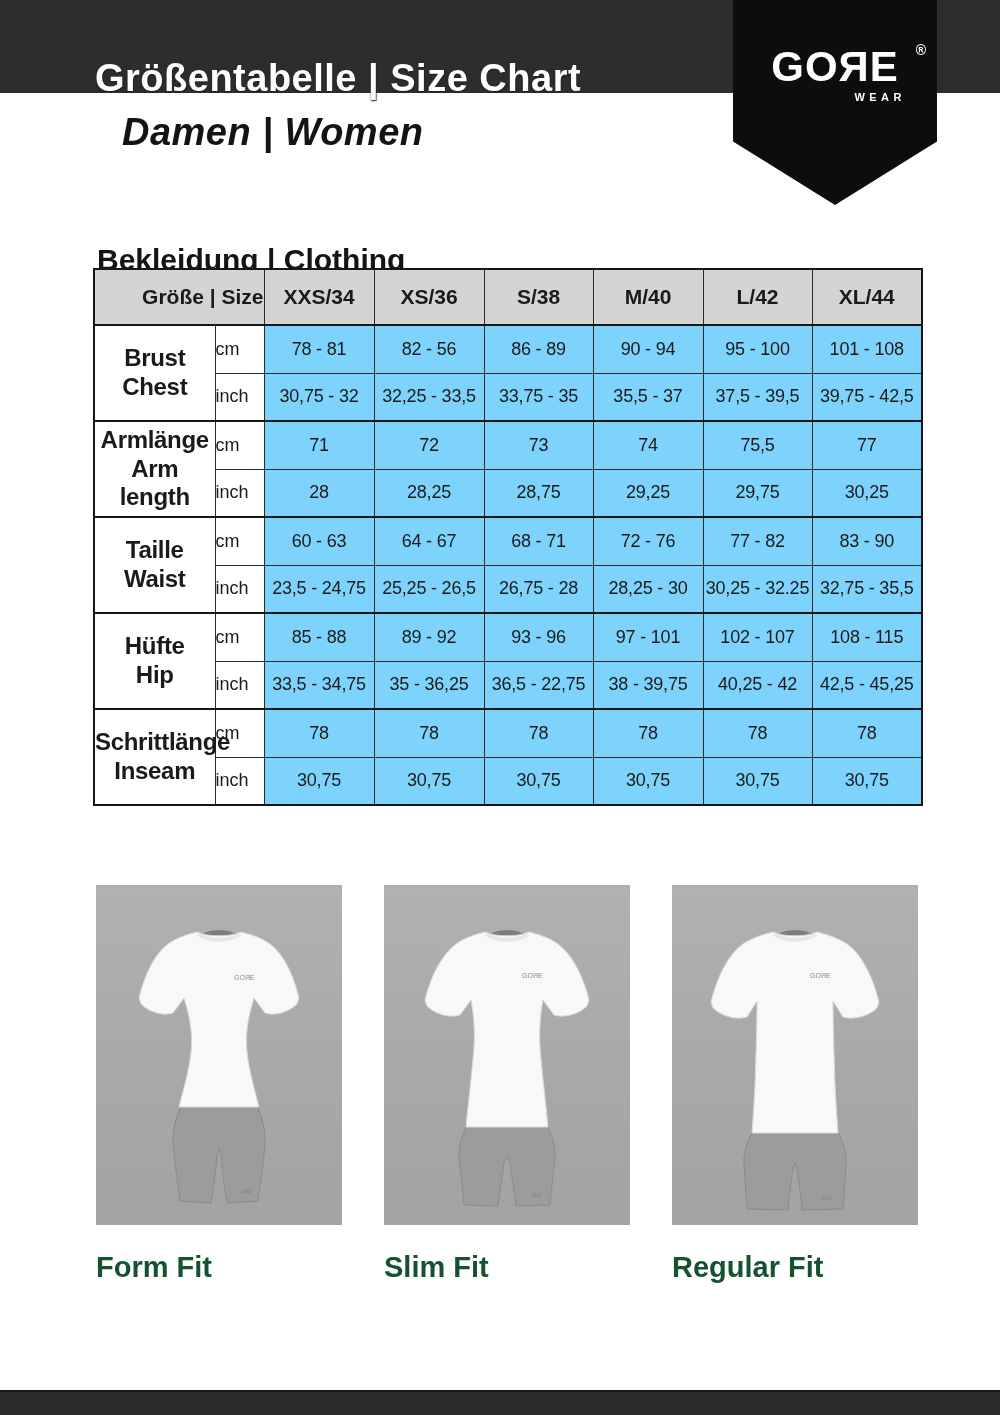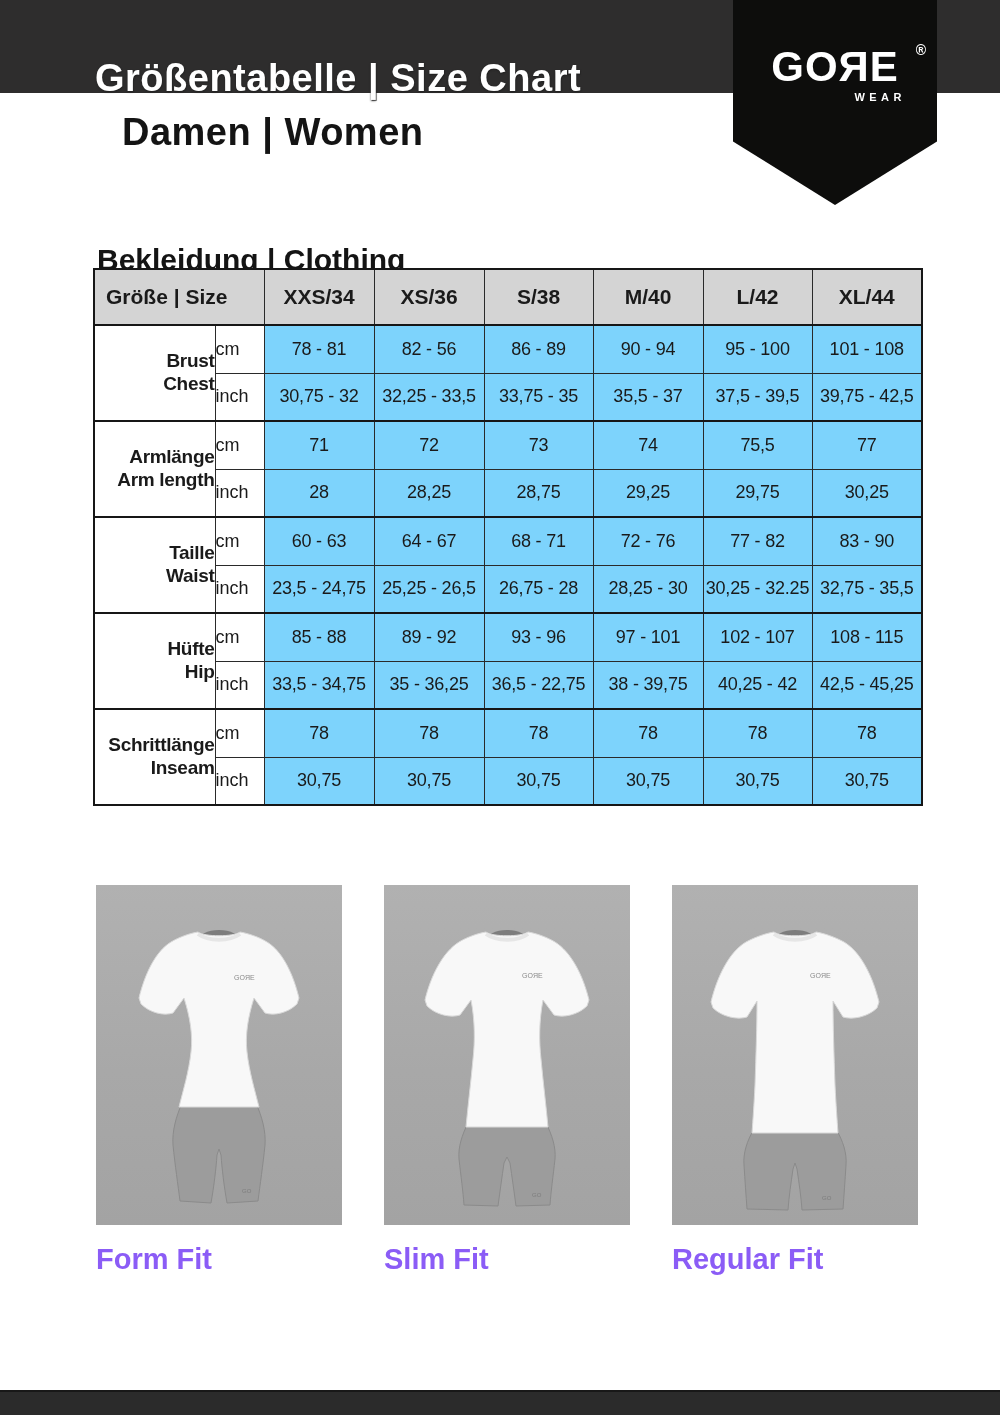--- a/index.html
+++ b/index.html
@@ -17,20 +17,21 @@
   .title-main{
     position:absolute;left:95px;top:57px;
     font-size:38px;font-weight:bold;color:#ffffff;letter-spacing:.5px;
     text-shadow:0 1px 2px rgba(30,30,30,.8),1px 1px 0 rgba(40,40,40,.6);
     white-space:nowrap;z-index:3;
   }
   .title-sub{
     position:absolute;left:122px;top:111px;
     font-size:38px;font-weight:bold;color:#141414;letter-spacing:.5px;
     white-space:nowrap;
+    font-style:italic;
   }
   .pennant{
     position:absolute;left:733px;top:0;width:204px;height:205px;
     background:#0d0d0c;z-index:4;
     -webkit-clip-path:polygon(0 0,100% 0,100% 69%,50% 100%,0 69%);
     clip-path:polygon(0 0,100% 0,100% 69%,50% 100%,0 69%);
   }
   .logo-box{width:150px;margin:46px auto 0;position:relative;text-align:center;}
   .logo-brand{
     font-size:42px;font-weight:bold;color:#ffffff;letter-spacing:1px;line-height:1;
@@ -54,40 +55,40 @@
     border-collapse:collapse;table-layout:fixed;
     border:2px solid #161616;
   }
   .size-table th,.size-table td{
     border:1px solid #2a2a2a;padding:0;vertical-align:middle;
   }
   .size-table thead th{
     background:#d4d4d4;height:54px;font-size:21px;font-weight:bold;
     text-align:center;border-bottom:2px solid #161616;
   }
-  .size-table thead th.c-corner{text-align:left;padding-left:11px;}
+  .size-table thead th.c-corner{text-align:right;padding-left:11px;}
   .size-table tbody tr{height:48px;}
   .size-table tbody tr.gs th,.size-table tbody tr.gs td{border-top:2px solid #161616;}
   .rlabel{
-    text-align:right;padding-left:10px;font-size:19px;font-weight:bold;
+    text-align:center;padding-left:10px;font-size:24px;font-weight:bold;
     line-height:1.2;letter-spacing:-.3px;background:#ffffff;
   }
   .rlabel span{display:block;}
   .unit{font-size:18px;font-weight:normal;text-align:left;background:#ffffff;margin-top:40px;}
   .val{font-size:18px;font-weight:normal;text-align:center;letter-spacing:-.2px;background:#7dd3fc;}
   
   .fit-card{position:absolute;top:885px;width:246px;}
   .fit-card.f1{left:96px;} .fit-card.f2{left:384px;} .fit-card.f3{left:672px;}
   .fit-panel{
     width:246px;height:340px;
     background:linear-gradient(180deg,#b1b1b1 0%,#a8a8a8 55%,#a3a3a3 100%);
     overflow:hidden;
   }
   .fit-label{
-    margin-top:18px;font-size:29px;font-weight:bold;color:#8b5cf6;white-space:nowrap;
+    margin-top:26px;font-size:29px;font-weight:bold;color:#14532d;white-space:nowrap;
   }
   
   .bottom-bar{
     position:absolute;left:0;top:1390px;width:1000px;height:25px;
     background:#2b2b2b;border-top:2px solid #181818;box-sizing:border-box;
   }
 </style>
 </head>
 <body>
 

